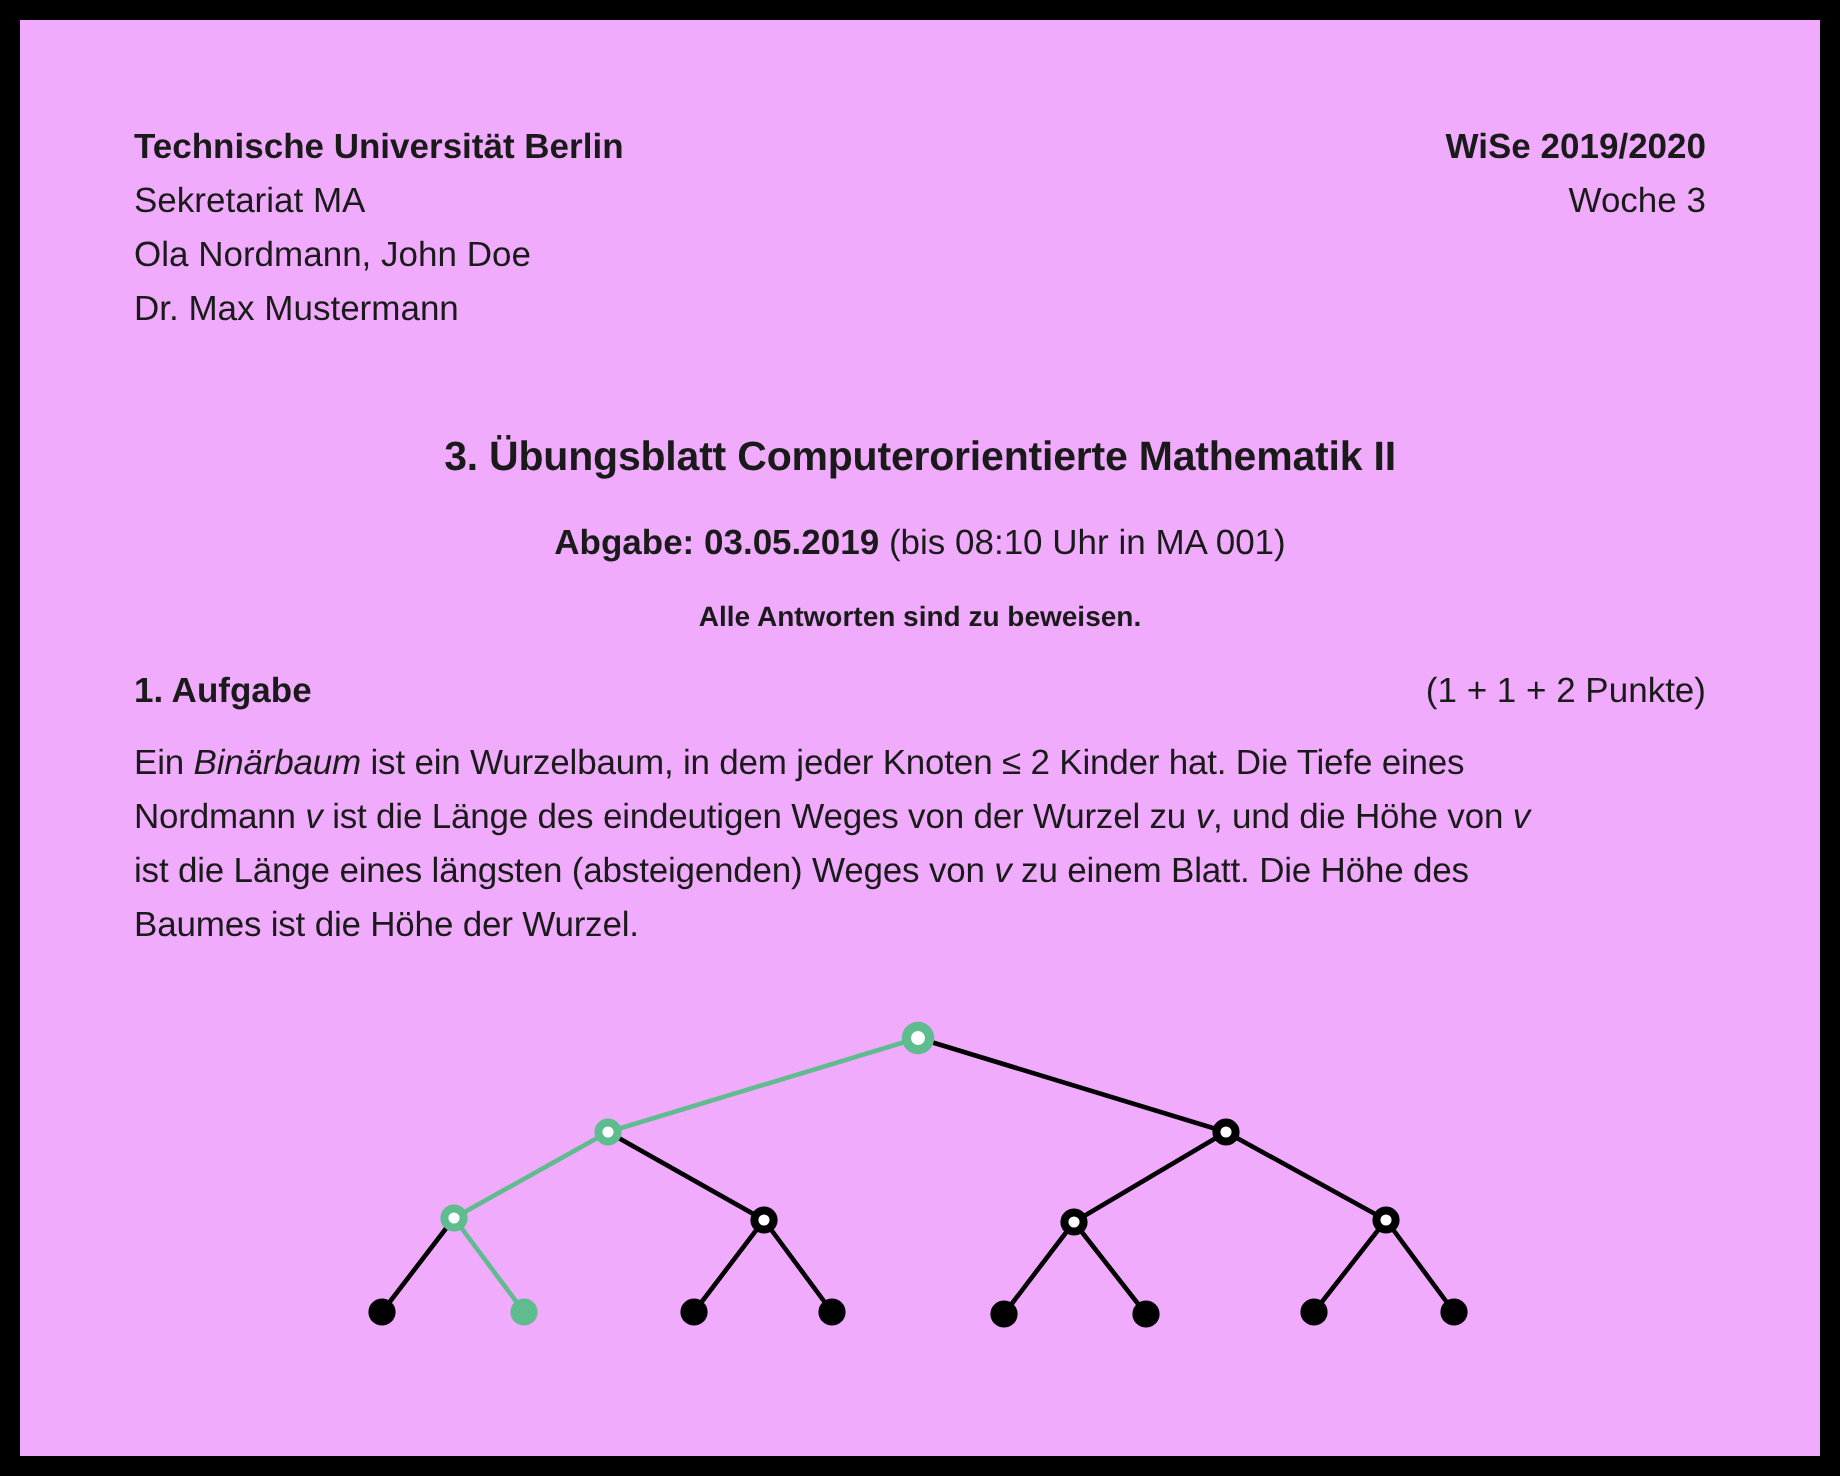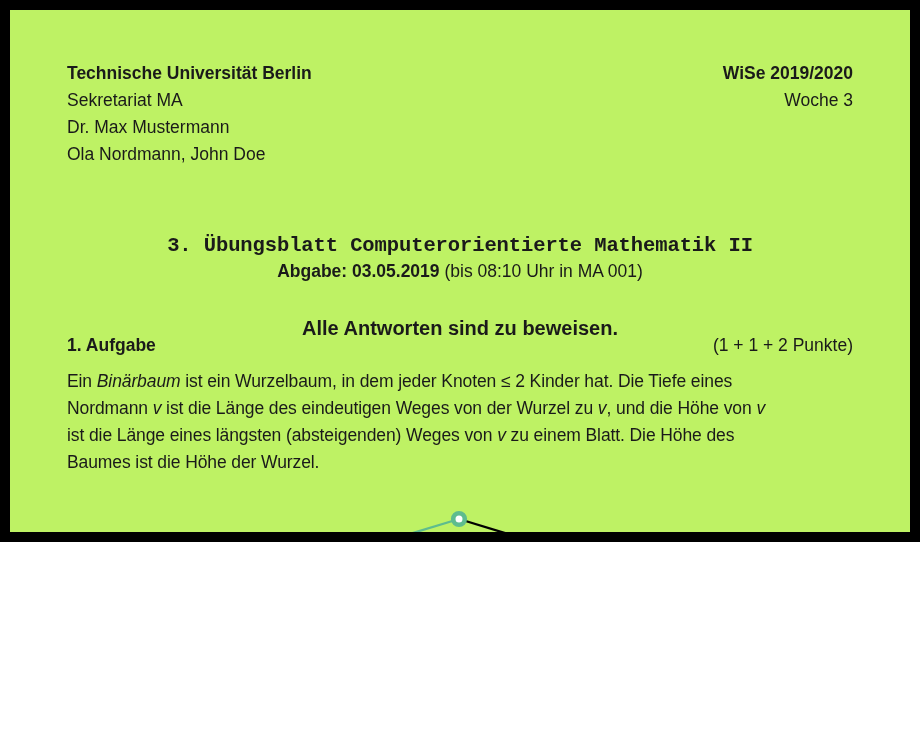--- a/index.html
+++ b/index.html
@@ -1,58 +1,56 @@
 <!DOCTYPE html>
 <html><head>
 <meta charset="utf-8">
 <style>
   html, body { margin: 0; padding: 0; background: #ffffff; }
   .page {
     position: relative;
     width: 920px;
-    height: 542px;
+    height: 738px;
     box-sizing: border-box;
     border: 10px solid #000000;
-    background: #bef264;
+    background: #f0abfc;
     font-family: "Liberation Sans", sans-serif;
     color: #1a1a1a;
     overflow: hidden;
   }
   .abs { position: absolute; }
   .bold { font-weight: 700; }
   .it { font-style: italic; }
   .header-left {
     left: 57px; top: 50px;
     font-size: 17.5px; line-height: 27px;
     white-space: nowrap;
   }
   .header-right {
     right: 57px; top: 50px;
     font-size: 17.5px; line-height: 27px;
     text-align: right;
     white-space: nowrap;
   }
   .sheet-title {
-    left: 0; right: 0; top: 224px;
+    left: 0; right: 0; top: 207px;
     text-align: center;
     font-size: 20.5px; font-weight: 700;
     letter-spacing: -0.1px;
-    font-family: Liberation Mono, monospace;
   }
   .submission-line {
     left: 0; right: 0; top: 248px;
     text-align: center;
     font-size: 17.5px; line-height: 27px;
   }
   .notice-line {
     left: 0; right: 0; top: 285px;
     text-align: center;
-    font-size: 20px; line-height: 27px;
+    font-size: 14px; line-height: 27px;
     font-weight: 700;
-    margin-top: 20px;
   }
   .exercise-row {
     left: 57px; right: 57px; top: 322px;
     display: flex;
     justify-content: space-between;
     align-items: baseline;
     font-size: 17.5px; line-height: 27px;
   }
   .body-text {
     left: 57px; top: 358px;
@@ -68,22 +66,22 @@
   }
 </style>
 </head>
 <body>
 
 <div class="page">
 
   <div class="abs header-left">
     <div class="bold">Technische Universität Berlin</div>
     <div>Sekretariat MA</div>
+    <div>Ola Nordmann, John Doe</div>
     <div>Dr. Max Mustermann</div>
-    <div>Ola Nordmann, John Doe</div>
   </div>
 
   <div class="abs header-right">
     <div class="bold">WiSe 2019/2020</div>
     <div>Woche 3</div>
   </div>
 
   <div class="abs sheet-title">3. Übungsblatt Computerorientierte Mathematik II</div>
 
   <div class="abs submission-line">

